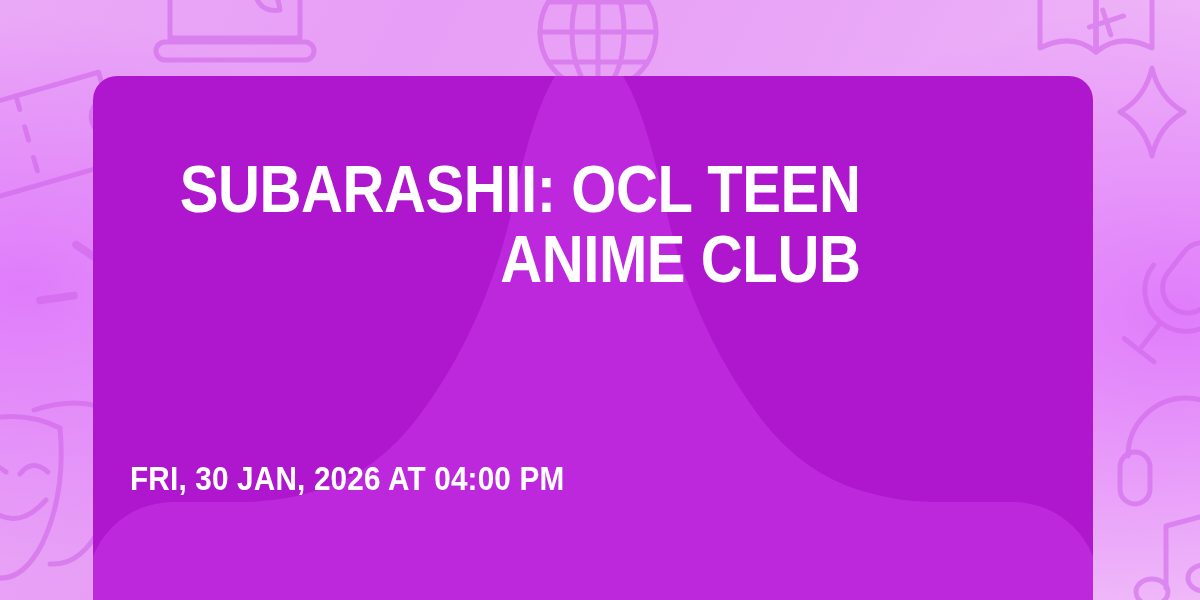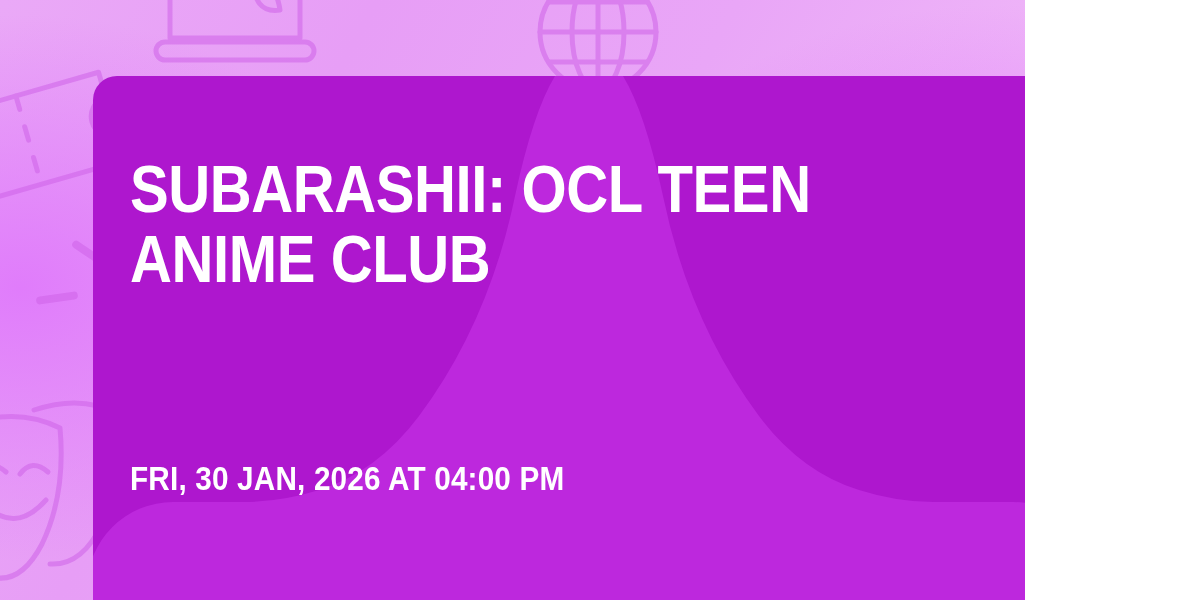--- a/index.html
+++ b/index.html
@@ -8,27 +8,28 @@
   }
   body {
     width: 1200px;
     height: 600px;
     overflow: hidden;
     font-family: "Liberation Sans", sans-serif;
   }
 
   #event-banner {
     position: relative;
-    width: 1025px;
+    width: 1200px;
     height: 600px;
     overflow: hidden;
     background:
       radial-gradient(ellipse 520px 380px at 2% 48%, #e07cfb 0%, rgba(224,124,251,0) 72%),
       radial-gradient(ellipse 620px 440px at 98% 52%, #e07cfb 0%, rgba(224,124,251,0) 70%),
       linear-gradient(118deg, #eaa9f7 0%, #e79ef6 28%, #e9a6f7 55%, #eeb3f8 78%, #f0bdf9 100%);
+    text-align: right;
   }
 
   
   #bg-doodles {
     position: absolute;
     inset: 0;
     pointer-events: none;
     color: #cf63e8;
     opacity: 0.55;
   }

